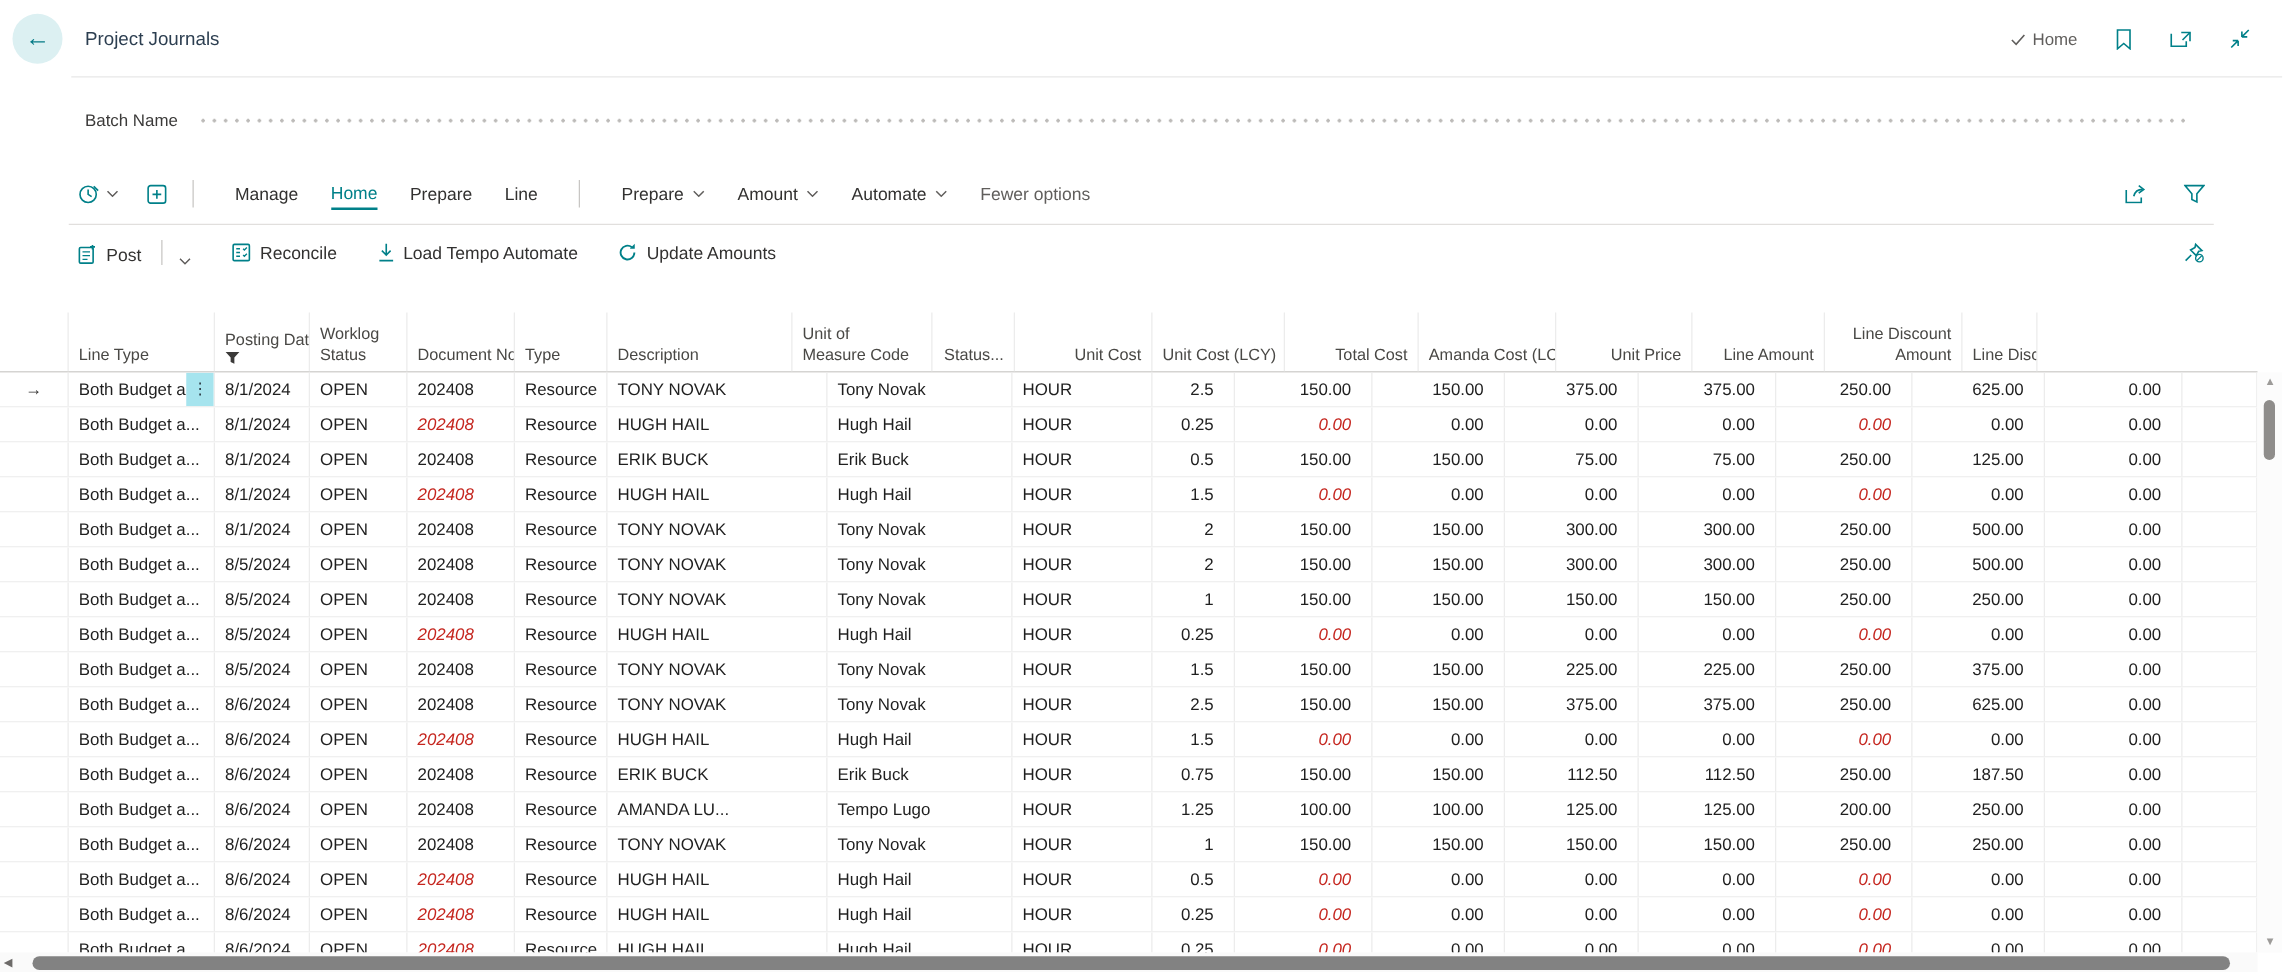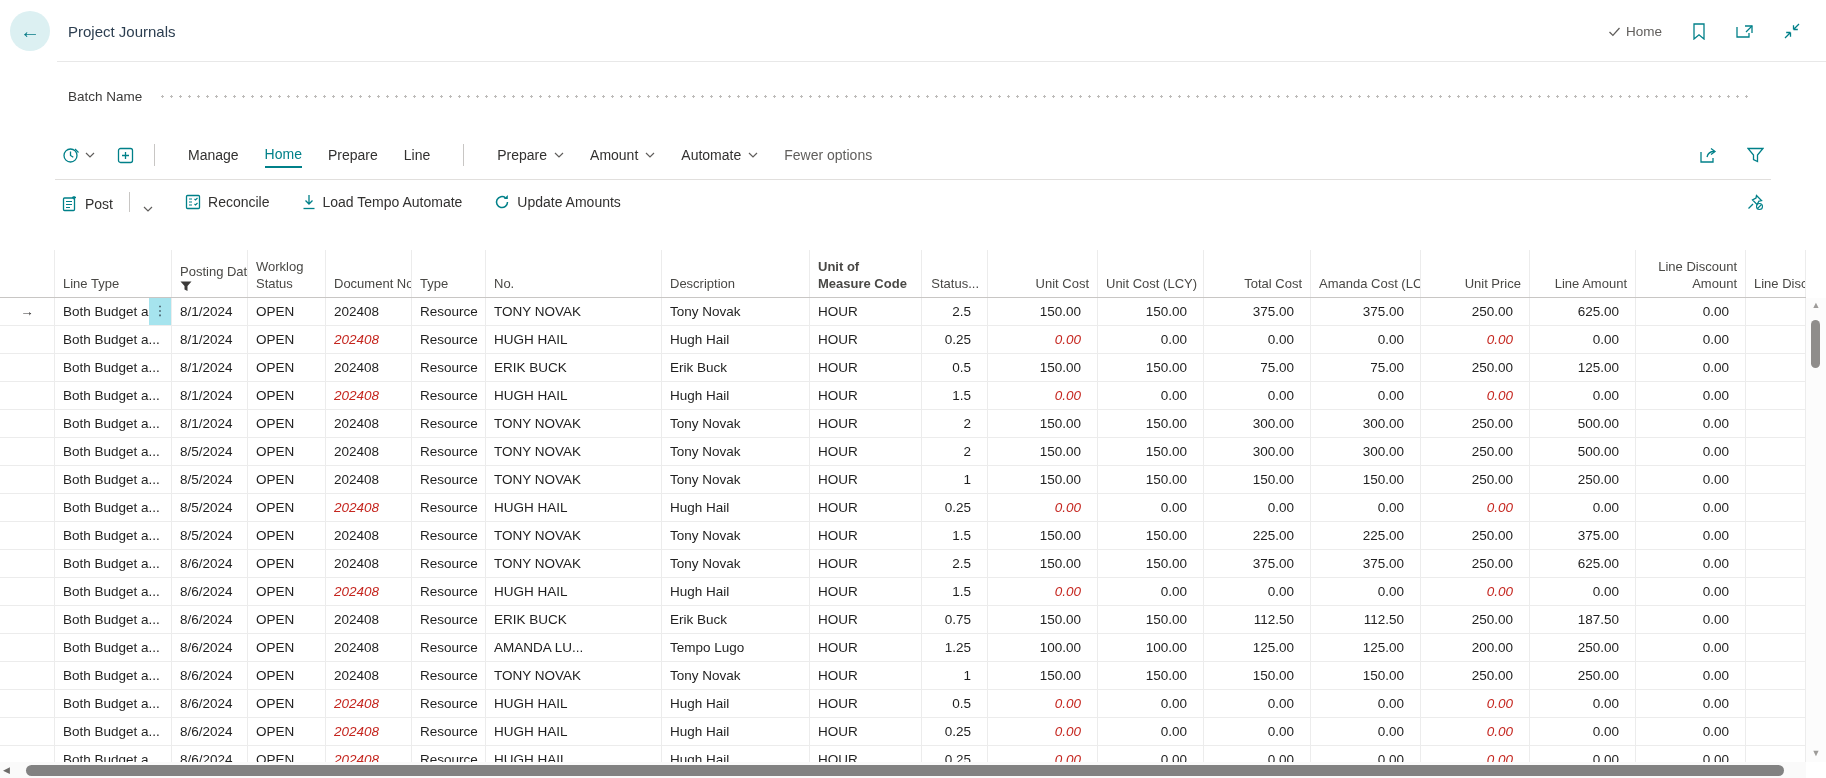--- a/index.html
+++ b/index.html
@@ -243,31 +243,26 @@
         <div class="hcell" style="width: 86px;">
           <div class="hlines">
             <div>Document No.</div>
           </div>
         </div>
         <div class="hcell" style="width: 74px;">
           <div class="hlines">
             <div>Type</div>
           </div>
         </div>
-        <div class="hcell" style="width: 176px;">
-          <div class="hlines">
-            <div>No.</div>
-          </div>
-        </div>
         <div class="hcell" style="width: 148px;">
           <div class="hlines">
             <div>Description</div>
           </div>
         </div>
-        <div class="hcell" style="width: 112px; font-weight: bold;">
+        <div class="hcell" style="width: 112px;">
           <div class="hlines">
             <div>Unit of</div>
             <div>Measure Code</div>
           </div>
         </div>
         <div class="hcell num" style="width: 66px;">
           <div class="hlines">
             <div>Status...</div>
           </div>
         </div>

